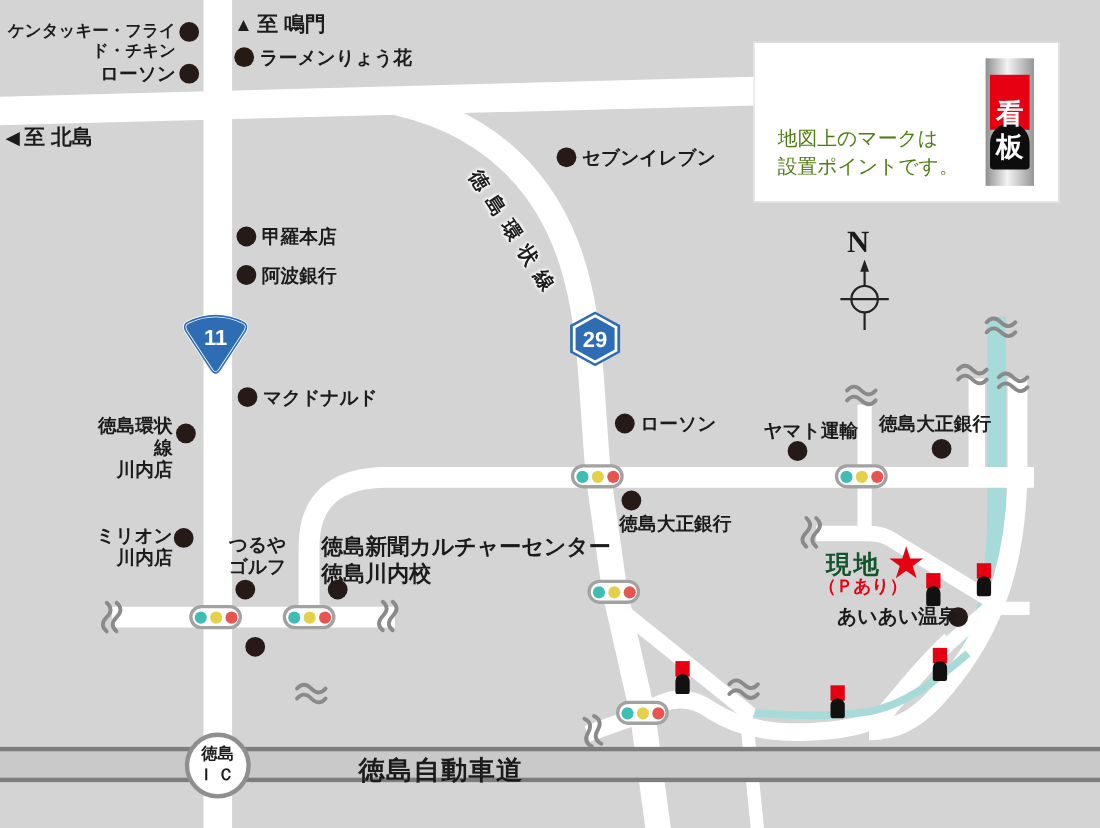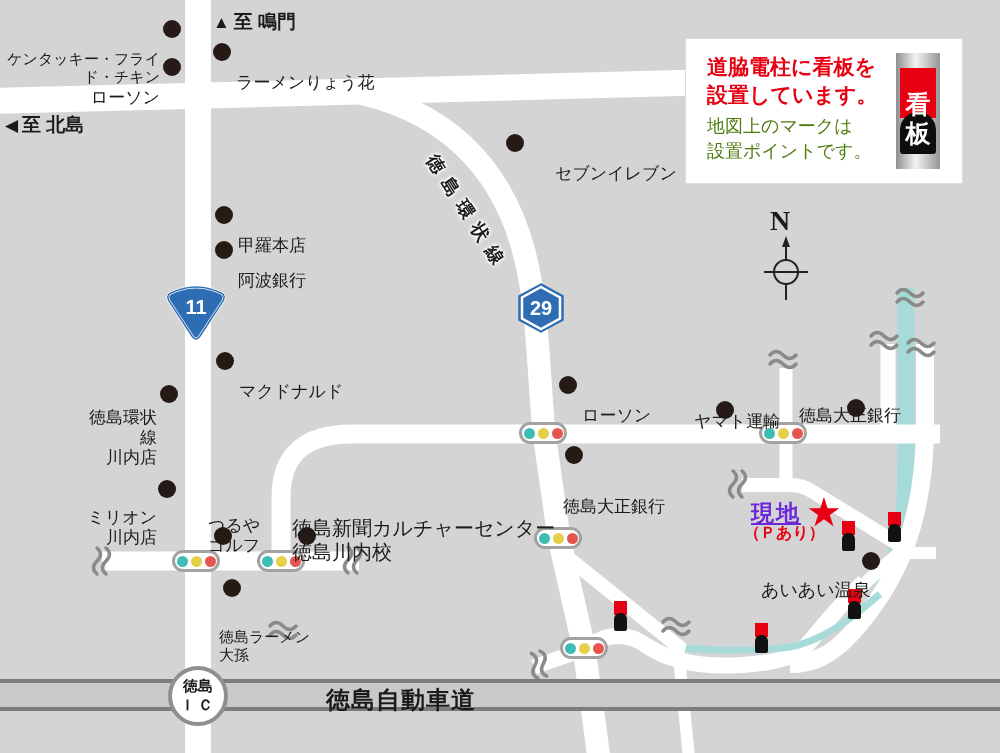--- a/index.html
+++ b/index.html
@@ -3,37 +3,37 @@
 <meta charset="utf-8">
 <style>
   html,body{margin:0;padding:0;background:#e9e9e9;}
   #map{position:relative;width:1000px;height:753px;background:#d4d4d5;overflow:hidden;
        font-family:"Liberation Sans","DejaVu Sans",sans-serif;color:#1b1b1b;}
   .abs{position:absolute;}
   svg.layer{position:absolute;left:0;top:0;width:1000px;height:753px;}
   
   .dot{position:absolute;width:18px;height:18px;border-radius:50%;background:#251a16;}
   
-  .lbl{position:absolute;font-weight:normal;font-size:17px;line-height:1.18;white-space:pre-line;margin-top:30px;}
+  .lbl{position:absolute;font-weight:bold;font-size:17px;line-height:1.18;white-space:pre-line;}
   .r{text-align:right;}
   
   .dir{position:absolute;font-weight:bold;font-size:19px;white-space:nowrap;text-align:center;}
   .dir .tri{font-size:17px;letter-spacing:4px;}
   
   .tl{position:absolute;width:48px;height:22px;background:#fff;border:3px solid #a2a2a2;
       border-radius:14px;display:flex;align-items:center;justify-content:center;gap:3px;box-sizing:border-box;}
   .tl i{width:11px;height:11px;border-radius:50%;display:block;}
   .tl .c1{background:#3fbdb5}.tl .c2{background:#e5d04b}.tl .c3{background:#e85550}
   
   .sb{position:absolute;width:13px;height:30px;}
   .sb .sb-r{position:absolute;left:0;top:0;width:13px;height:14px;background:#e60012;}
   .sb .sb-b{position:absolute;left:0;top:12px;width:13px;height:18px;background:#111;
             border-radius:6px 6px 2px 2px;}
   
-  .genchi{position:absolute;color:#6d28d9;font-weight:bold;font-size:23px;letter-spacing:2px;text-decoration:underline;}
+  .genchi{position:absolute;color:#14532d;font-weight:bold;font-size:23px;letter-spacing:2px;}
   .genchi-p{position:absolute;color:#e60012;font-weight:bold;font-size:16px;}
   .star{position:absolute;color:#e60012;font-size:40px;line-height:1;}
   
   .expwy{position:absolute;left:0;top:679px;width:1000px;height:24px;background:#c9c9ca;
          border-top:4px solid #7d7d7f;border-bottom:4px solid #7d7d7f;}
   .expwy-lbl{position:absolute;left:326px;top:684px;font-weight:bold;font-size:24px;letter-spacing:1px;}
   .ic{position:absolute;left:168px;top:666px;width:52px;height:52px;background:#fff;
       border:4px solid #8f8f8f;border-radius:50%;display:flex;flex-direction:column;
       align-items:center;justify-content:center;font-weight:bold;font-size:15px;line-height:1.25;box-sizing:content-box;}
   .ic .ic2{letter-spacing:3px;}
@@ -236,50 +236,46 @@
   <div class="dot" style="left:559px;top:376px"></div>
   <div class="dot" style="left:716px;top:401px"></div>
   <div class="dot" style="left:847px;top:399px"></div>
   <div class="dot" style="left:565px;top:446px"></div>
   <div class="dot" style="left:862px;top:552px"></div>
   <div class="dot" style="left:223px;top:579px"></div>
 
   <div class="lbl r" style="left:2px;width:158px;top:20px;font-size:15px">ケンタッキー・フライド・チキン</div>
   <div class="lbl r" style="left:60px;width:100px;top:58px">ローソン</div>
   <div class="lbl" style="left:236px;top:43px">ラーメンりょう花</div>
-  <div class="lbl" style="left:555px;top:134px">セブンイレブン</div>
+  <div class="lbl" style="left:529px;top:134px">セブンイレブン</div>
   <div class="lbl" style="left:238px;top:206px">甲羅本店</div>
   <div class="lbl" style="left:238px;top:241px">阿波銀行</div>
   <div class="lbl" style="left:239px;top:352px">マクドナルド</div>
   <div class="lbl r" style="left:85px;width:72px;top:378px">徳島環状線
 川内店</div>
   <div class="lbl r" style="left:85px;width:72px;top:478px">ミリオン
 川内店</div>
   <div class="lbl" style="left:208px;top:486px">つるや
 ゴルフ</div>
   <div class="lbl" style="left:292px;top:487px;font-size:20px">徳島新聞カルチャーセンター
 徳島川内校</div>
   <div class="lbl" style="left:582px;top:376px">ローソン</div>
   <div class="lbl" style="left:694px;top:382px">ヤマト運輸</div>
   <div class="lbl" style="left:799px;top:376px">徳島大正銀行</div>
   <div class="lbl" style="left:563px;top:467px">徳島大正銀行</div>
   <div class="lbl" style="left:761px;top:550px;font-size:18px">あいあい温泉</div>
-  <div class="lbl" style="left:219px;top:598px;font-size:15px">徳島ラーメン
-大孫</div>
 
   <div class="dir" style="left:213px;top:9px">
     <span class="tri">▲</span><span>至 鳴門</span>
   </div>
   <div class="dir" style="left:5px;top:112px">
     <span class="tri">◀</span><span>至 北島</span>
   </div>
 
   <div class="legend">
-    <div class="t">道脇電柱に看板を
-設置しています。</div>
     <div class="d">地図上のマークは
 設置ポイントです。</div>
     <div class="pole">
       <div class="sign">
         <div class="sg-r">看</div>
         <div class="sg-b">板</div>
       </div>
     </div>
   </div>
 

